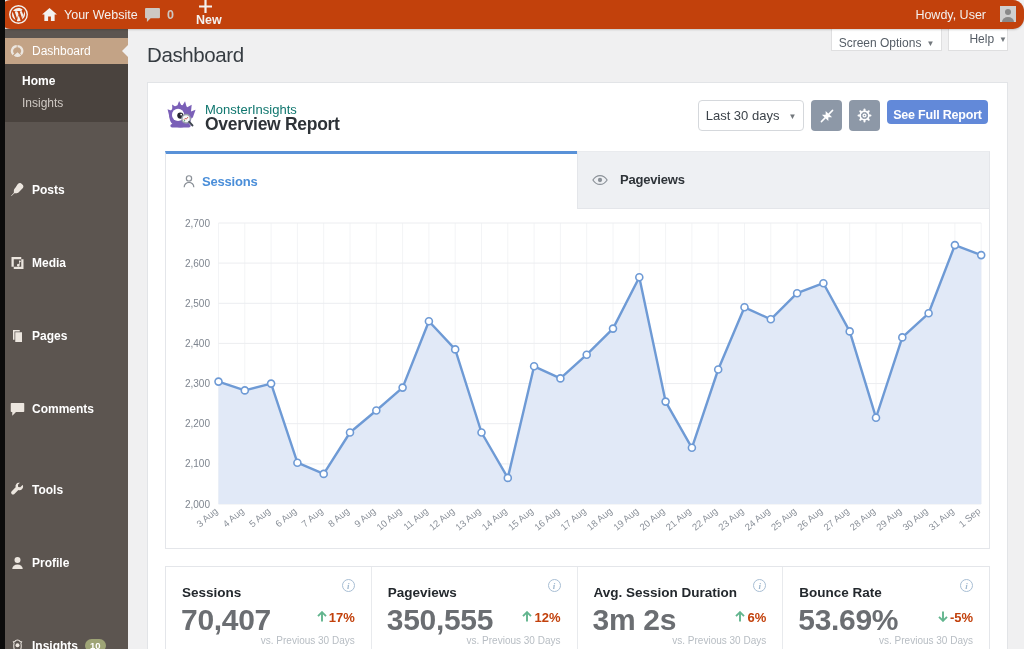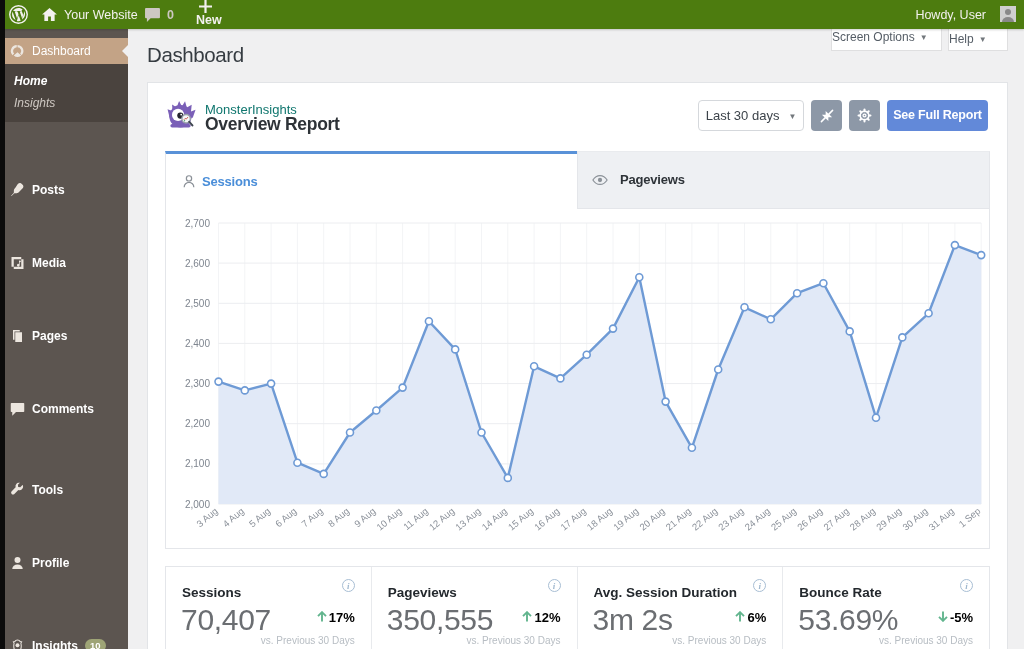--- a/index.html
+++ b/index.html
@@ -1,85 +1,85 @@
 <!DOCTYPE html>
 <html><head>
 <meta charset="utf-8">
 <style>
 * { margin:0; padding:0; box-sizing:border-box; }
 html,body { width:1024px; height:649px; overflow:hidden; }
 body { font-family:"Liberation Sans", sans-serif; background:#f0f0f1; position:relative; }
 #blackstrip { position:absolute; left:0; top:0; width:5px; height:649px; background:#0b0b0b; z-index:500; }
 
 
-#adminbar { position:absolute; left:0; top:0; width:1024px; height:29px; background:#4d7c0f; box-shadow:0 1px 2px rgba(0,0,0,0.18); z-index:300; color:#f3f1ef; font-size:12.5px; font-weight:bold; }
+#adminbar { position:absolute; left:0; top:0; width:1024px; height:29px; background:#c2410c; box-shadow:0 1px 2px rgba(0,0,0,0.18); z-index:300; color:#f3f1ef; font-size:12.5px; font-weight:bold;border-radius:11px; }
 #adminbar .item { position:absolute; top:0; height:29px; display:flex; align-items:center; }
 #ab-wp { left:9px; }
 #ab-home { left:42px; }
 #ab-home span { margin-left:7px; font-weight:400; }
 #ab-comments { left:145px; color:#cdc8c3; }
 #ab-comments span { margin-left:7px; }
 #ab-new { left:190px;flex-direction:column; }
 #ab-new span { margin-left:6px; }
 #ab-howdy { right:38px; font-weight:400; }
 #ab-avatar { position:absolute; right:8px; top:6px; width:16px; height:16px; background:#d8d8d8; overflow:hidden; }
 
 
 #sidebar { position:absolute; left:0; top:29px; width:128px; height:620px; background:#5c5550; z-index:200; color:#fff; font-size:12px; font-weight:bold; }
 .mitem { position:relative; height:27px; display:flex; align-items:center;margin-top:46px; }
 .mitem .mic { position:absolute; left:10px; top:50%; transform:translateY(-50%); width:15px; height:15px; display:flex; align-items:center; justify-content:center; }
 .mitem .mtxt { margin-left:32px; }
 #mi-dash { height:26px; background:#c3a386; margin-top:9px; font-weight:400; }
 #mi-dash .notch { position:absolute; right:0; top:50%; margin-top:-6px; width:0; height:0; border-top:6px solid transparent; border-bottom:6px solid transparent; border-right:6px solid #f0f0f1; }
 #submenu { background:#4a433e; padding:6px 0 8px 0; }
-#submenu .sub { height:22px; line-height:22px; padding-left:14px; color:#cfc9c3; font-size:12px; font-weight:400;font-style:italic; }
+#submenu .sub { height:22px; line-height:22px; padding-left:22px; color:#cfc9c3; font-size:12px; font-weight:400; }
 #submenu .sub.cur { color:#fff; font-weight:bold; }
 .mgap { height:8px; }
 #badge10 { display:inline-block; margin-left:7px; background:#9ea476; color:#fff; font-size:9.5px; line-height:13px; padding:0 5px; border-radius:7px; font-weight:bold; }
 
 
 #content { position:absolute; left:128px; top:29px; width:896px; height:620px; background:#f0f0f1; }
-#screenopts { position:absolute; left:703px; top:0; width:111px; height:22px; background:#fff; border:1px solid #dfdfe0; border-top:none; color:#555d66; font-size:12px; line-height:17px; }
-#helpbtn { position:absolute; left:820px; top:0; width:60px; height:22px; background:#fff; border:1px solid #dfdfe0; border-top:none; color:#555d66; font-size:12px; text-align:left; line-height:21px; }
+#screenopts { position:absolute; left:703px; top:0; width:111px; height:22px; background:#fff; border:1px solid #dfdfe0; border-top:none; color:#555d66; font-size:12px; text-align:center; line-height:29px; }
+#helpbtn { position:absolute; left:820px; top:0; width:60px; height:22px; background:#fff; border:1px solid #dfdfe0; border-top:none; color:#555d66; font-size:12px; text-align:right; line-height:21px; }
 .caret { font-size:8px; vertical-align:1px; margin-left:5px; color:#72777c; }
 #pagetitle { position:absolute; left:19px; top:14px; font-size:20.5px; font-weight:400; color:#363c42; letter-spacing:-0.4px; }
 
 
 #card { position:absolute; left:19px; top:53px; width:861px; height:580px; background:#fff; border:1px solid #e2e4e7; }
 #mihead { position:absolute; left:0; top:0; width:100%; height:68px; }
 #milogo { position:absolute; left:16px; top:13px; }
 #mi-name { position:absolute; left:57px; top:19px; font-size:13px; color:#0f766e; }
 #mi-title { position:absolute; left:57px; top:31px; font-size:17.5px; font-weight:bold; color:#2e3338; letter-spacing:-0.3px; }
 #hdr-buttons { position:absolute; right:19px; top:17px; height:31px; display:flex; }
 #btn-days { width:106px; height:31px; background:#fff; border:1px solid #d5d8dc; border-radius:4px; font-size:13px; font-weight:normal; color:#3c434a; text-align:center; line-height:29px; }
 #btn-days .caret { margin-left:9px; }
 .graybtn { width:31px; height:31px; background:#8d98a7; border-radius:4px; margin-left:7px; display:flex; align-items:center; justify-content:center; }
-#btn-report { width:101px; height:31px; background:#6289d9; border-radius:4px; margin-left:7px; color:#fff; font-size:12.5px; font-weight:bold; line-height:31px; text-align:center; letter-spacing:-0.2px; }
+#btn-report { width:101px; height:24px; background:#6289d9; border-radius:4px; margin-left:7px; color:#fff; font-size:12.5px; font-weight:bold; line-height:31px; text-align:center; letter-spacing:-0.2px; }
 
 
 #panel { position:absolute; left:17px; top:68px; width:825px; height:398px; }
 #tabs { position:absolute; left:0; top:0; width:825px; height:58px; }
 #tab-sessions { position:absolute; left:0; top:0; width:412px; height:58px; background:#fff; border-top:3px solid #5992d8; border-left:1px solid #e4e6ea; }
 #tab-pageviews { position:absolute; left:412px; top:0; width:413px; height:58px; background:#eef0f3; border:1px solid #e4e6ea; border-top:1px solid #e9ebee; }
 .tablabel { position:absolute; top:20px; font-size:13px; font-weight:bold; letter-spacing:-0.2px; }
 #tab-sessions .tablabel { left:36px; color:#4a8ed9; }
 #tab-pageviews .tablabel { left:42px; color:#2e3338; }
 .tabicon { position:absolute; top:20px; }
 #tab-sessions .tabicon { left:16px; }
 #tab-pageviews .tabicon { left:14px; }
 #chartpanel { position:absolute; left:0; top:58px; width:825px; height:340px; background:#fff; border:1px solid #e4e6ea; border-top:none; }
 
 
 #stats { position:absolute; left:17px; top:483px; width:825px; height:84px; background:#fff; border:1px solid #e4e6ea; display:flex; }
 .stat { position:relative; width:206.25px; height:100%; border-right:1px solid #e8eaed; }
 .stat:last-child { border-right:none; }
 .stat .slabel { position:absolute; left:16px; top:18px; font-size:13.5px; font-weight:bold; color:#23282d; }
 .stat .sinfo { position:absolute; right:16px; top:12px; width:13px; height:13px; border:1px solid #a8bed4; border-radius:50%; color:#a0b8cf; font-size:9px; text-align:center; line-height:12px; font-family:"Liberation Serif",serif; font-style:italic; font-weight:bold; }
-.stat .svalue { position:absolute; left:15px; top:36px; font-size:30px; font-weight:400; color:#6b6e72; letter-spacing:-0.3px; }
-.stat .sdelta { position:absolute; right:16px; top:43px; font-size:13px; font-weight:bold; color:#000000; }
+.stat .svalue { position:absolute; left:15px; top:36px; font-size:30px; font-weight:700; color:#6b6e72; letter-spacing:-0.3px; }
+.stat .sdelta { position:absolute; right:16px; top:43px; font-size:13px; font-weight:bold; color:#c2410c; }
 .stat .svs { position:absolute; right:16px; top:68px; font-size:10px; color:#b7bdc3; }
 </style>
 </head>
 <body>
 <div id="adminbar">
   <div class="item" id="ab-wp">
       <svg width="19" height="19" viewBox="0 0 20 20">
         <circle cx="10" cy="10" r="9.2" fill="none" stroke="#f3f1ef" stroke-width="1.5"></circle>
         <path d="M3.2 10c0-1 .2-1.9.6-2.8l3.1 8.5C4.7 14.6 3.2 12.5 3.2 10zm11.4-.3c0-.8-.3-1.4-.6-1.8-.4-.6-.7-1.1-.7-1.7 0-.7.5-1.3 1.2-1.3-1.1-1-2.6-1.7-4.5-1.7-2.4 0-4.5 1.2-5.7 3.1h.5c.7 0 1.9-.1 1.9-.1.4 0 .5.5.1.6 0 0-.4.1-.8.1l2.5 7.4 1.5-4.5-1.1-2.9c-.4 0-.7-.1-.7-.1-.4 0-.3-.6.1-.6 0 0 1.1.1 1.8.1.7 0 1.9-.1 1.9-.1.4 0 .5.5.1.6 0 0-.4.1-.8.1l2.5 7.3.7-2.3c.3-.9.5-1.6.5-2.2zm-4.4 1.2l-2 5.9c.6.2 1.2.3 1.9.3.8 0 1.5-.1 2.2-.4l-2.1-5.8zm5.9-4c0 .7-.1 1.5-.5 2.5l-2 5.8c2-1.2 3.3-3.3 3.3-5.7 0-1.1-.3-2.2-.8-3.1z" fill="#f3f1ef"></path>
       </svg>

